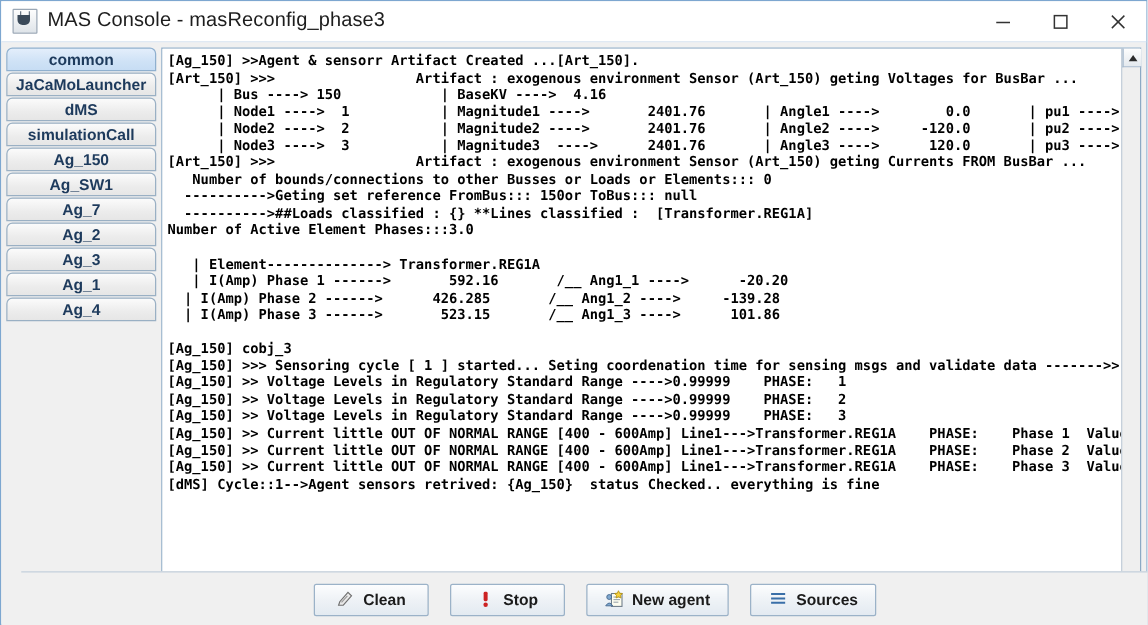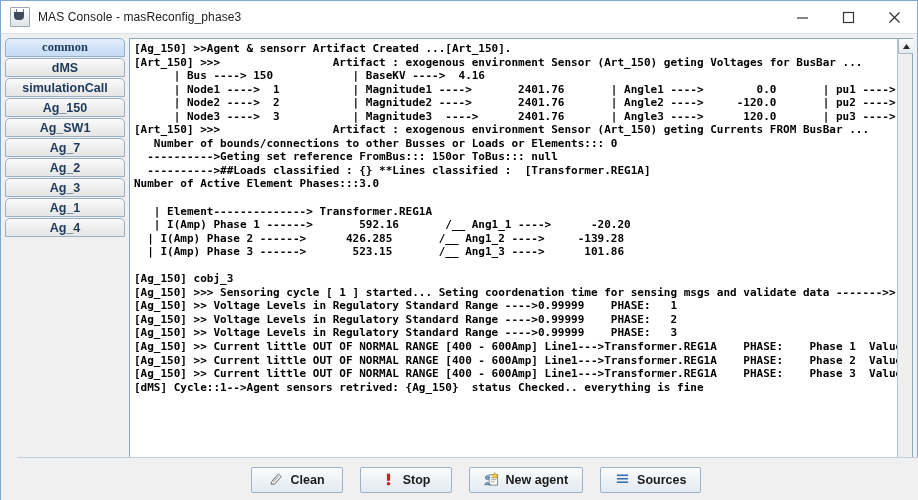--- a/index.html
+++ b/index.html
@@ -40,21 +40,21 @@
     background: #3b4a5a;
     border-radius: 0 0 4px 4px;
   }
   #title-icon .steam {
     position: absolute; left: 5px; top: 1px;
     width: 6px; height: 3px;
     border-left: 1px solid #6b7886;
     border-right: 1px solid #6b7886;
   }
   #title-text {
-    font-size: 12px;
+    font-size: 16px;
     color: #1d1d1d;
     letter-spacing: 0.1px;
     white-space: nowrap;
   }
   #win-controls {
     position: absolute;
     right: 0; top: 0;
     height: 32px;
     display: flex;
     align-items: center;
@@ -93,21 +93,20 @@
     justify-content: center;
     font-size: 12.5px;
     font-weight: bold;
     color: #1d3a5c;
     white-space: nowrap;
     overflow: hidden;
   }
   .tab.selected {
     background: linear-gradient(#e3eefb, #cfe2f6 60%, #c7ddf4);
     border-color: #8fb0cf;
-    font-family: Liberation Serif, serif;
   }
 
   
   #console-wrap {
     position: absolute;
     left: 128px; top: 4px;
     right: 4px;
     height: 448px;
     box-sizing: border-box;
     border: 1px solid #8ca9c4;
@@ -249,20 +248,23 @@
           </svg>
       </div>
     </div>
   </div>
 
   <div id="body">
 
     <div id="tabs">
       <div class="tab selected">
           <span>common</span>
+        </div>
+      <div class="tab">
+          <span>JaCaMoLauncher</span>
         </div>
       <div class="tab">
           <span>dMS</span>
         </div>
       <div class="tab">
           <span>simulationCall</span>
         </div>
       <div class="tab">
           <span>Ag_150</span>
         </div>

